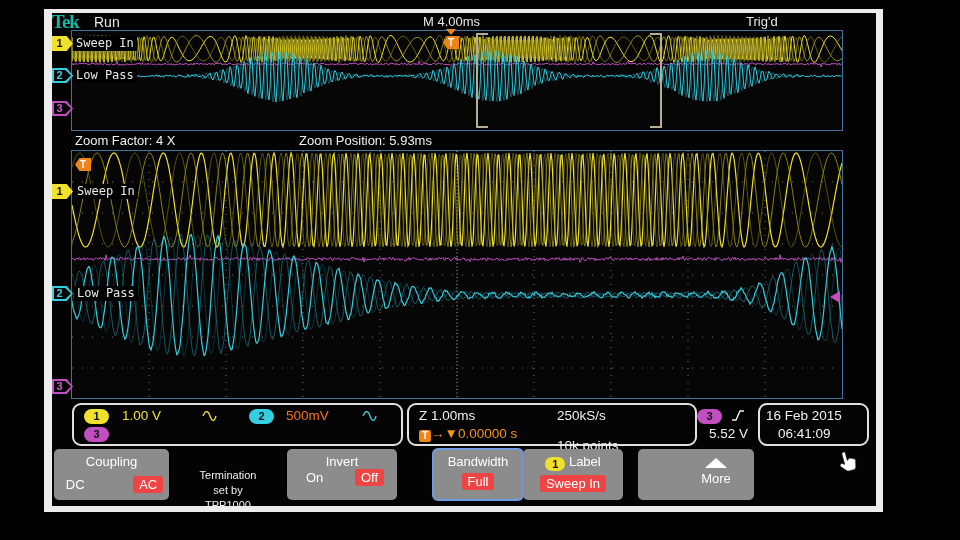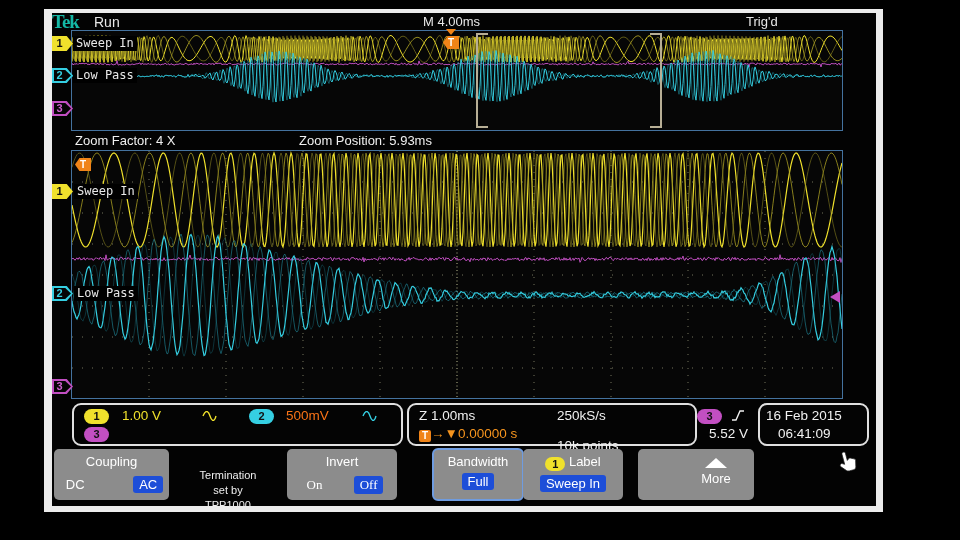--- a/index.html
+++ b/index.html
@@ -72,21 +72,21 @@
   .tbox { display:inline-block; background:#f08418; color:#fff; font-weight:bold;
           font-size:10px; width:12px; height:12px; line-height:12px; text-align:center;
           border-radius:2px; vertical-align:-1px; }
 
   
   .mbtn { position:absolute; top:436px; height:51px; background:#8c8c8c; border-radius:5px;
           color:#fff; font-size:13px; text-align:center; }
   .mbtn .title { margin-top:5px; }
   .mbtn.sel { outline:2px solid #6f9ce0; outline-offset:-1px; }
   .opt { display:inline-block; padding:1px 6px; border-radius:3px; }
-  .opt.on { background:#1d4ed8; }
+  .opt.on { background:#ef4444; }
   .blk { position:absolute; top:452px; height:51px; background:transparent; color:#eee;
          font-size:11px; text-align:center; line-height:15px; padding-top:3px; }
   .tri-up { display:inline-block; width:0; height:0; border-left:11px solid transparent;
             border-right:11px solid transparent; border-bottom:10px solid #fff; }
   .lblbadge { display:inline-block; width:20px; height:14px; border-radius:7px; background:#f0e12c;
               color:#111; font:bold 11px "Liberation Sans",sans-serif; line-height:14px;
               vertical-align:-2px; }
   .cursor { position:absolute; transform:rotate(-15deg); }
 </style>
 </head>
@@ -230,21 +230,21 @@
     </div>
 
     <div class="blk" style="left:121px; width:110px;">
       <div>Termination</div>
       <div>set by</div>
       <div>TPP1000</div>
     </div>
 
     <div class="mbtn" style="left:235px; width:110px;">
       <div class="title">Invert</div>
-      <div style="margin-top:7px;font-family:Liberation Serif, serif;">
+      <div style="">
         <span class="opt" style="margin-right:22px;">On</span>
         <span class="opt on">Off</span>
       </div>
     </div>
 
     <div class="mbtn sel" style="left:351px; width:90px;margin-left:30px;">
       <div class="title">Bandwidth</div>
       <div style="margin-top:4px;"><span class="opt on">Full</span></div>
     </div>
 

